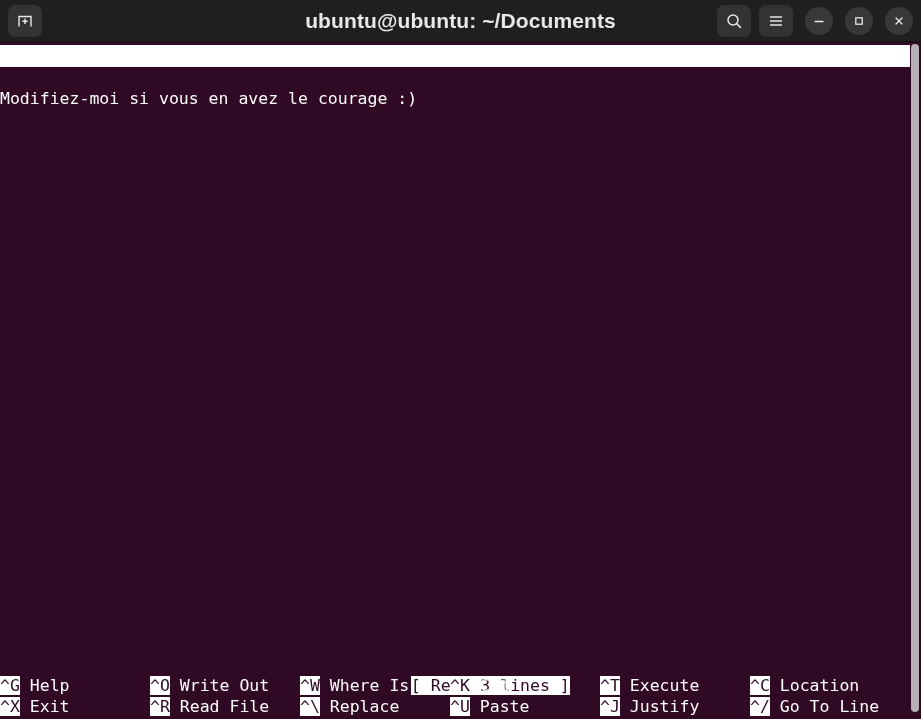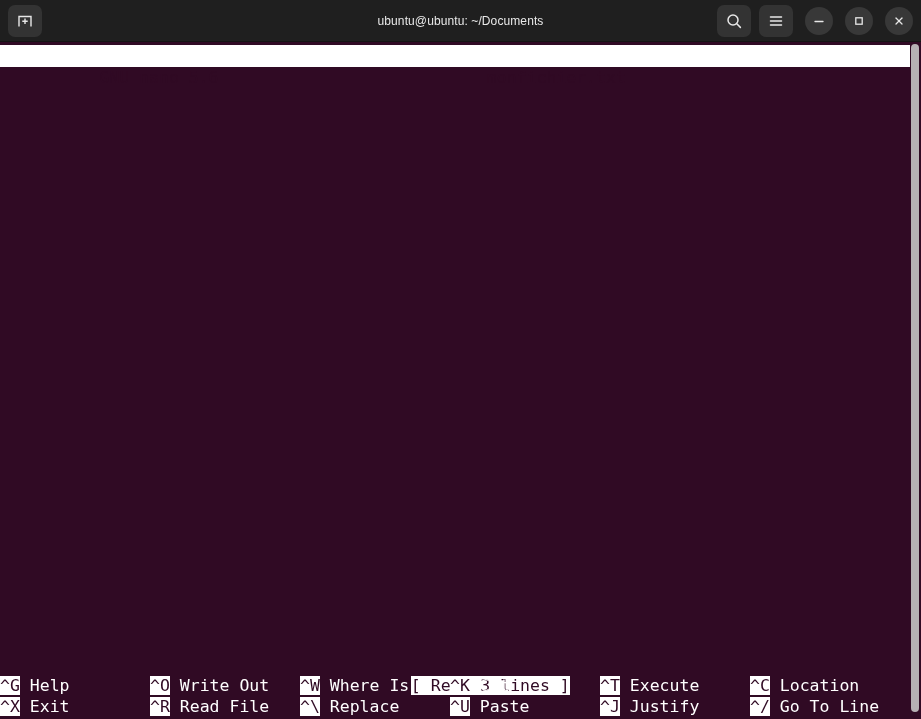--- a/index.html
+++ b/index.html
@@ -52,22 +52,22 @@
     display: flex; align-items: center; justify-content: center;
     cursor: pointer;
     margin-left: 4px;
   }
 
   .window-title {
     position: absolute;
     left: 0; right: 0;
     text-align: center;
     font-family: "Liberation Sans", sans-serif;
-    font-size: 12px;
-    font-weight: normal;
+    font-size: 21px;
+    font-weight: bold;
     color: #e8e8e8;
     pointer-events: none;
     letter-spacing: 0.1px;
   }
 
   .ico { display: block; }
 
   
   .term {
     position: relative;
@@ -215,20 +215,21 @@
   <div class="term">
 
     <div class="term-pad">
 
       <div class="nano-titlebar">
         <span>  GNU nano 5.6</span><span id="nano-gap">                           </span><span>monfichier.txt</span>
       <span>                                   </span></div>
 
       <div id="buffer">
           <div class="row">&nbsp;</div>
+          <div class="row">Modifiez-moi si vous en avez le courage :)</div>
         </div>
     </div>
 
     <div class="statusline">
       <span class="inv">[ Read 3 lines ]</span>
     </div>
 
     <div class="shortcuts">
       <div class="sc-row" id="sc-row-1"><span class="sc-item" style="left: 0px;"><span class="sc-key">^G</span><span class="sc-label"> Help</span></span><span class="sc-item" style="left: 150px;"><span class="sc-key">^O</span><span class="sc-label"> Write Out</span></span><span class="sc-item" style="left: 300px;"><span class="sc-key">^W</span><span class="sc-label"> Where Is</span></span><span class="sc-item" style="left: 450px;"><span class="sc-key">^K</span><span class="sc-label"> Cut</span></span><span class="sc-item" style="left: 600px;"><span class="sc-key">^T</span><span class="sc-label"> Execute</span></span><span class="sc-item" style="left: 750px;"><span class="sc-key">^C</span><span class="sc-label"> Location</span></span></div>
       <div class="sc-row" id="sc-row-2"><span class="sc-item" style="left: 0px;"><span class="sc-key">^X</span><span class="sc-label"> Exit</span></span><span class="sc-item" style="left: 150px;"><span class="sc-key">^R</span><span class="sc-label"> Read File</span></span><span class="sc-item" style="left: 300px;"><span class="sc-key">^\</span><span class="sc-label"> Replace</span></span><span class="sc-item" style="left: 450px;"><span class="sc-key">^U</span><span class="sc-label"> Paste</span></span><span class="sc-item" style="left: 600px;"><span class="sc-key">^J</span><span class="sc-label"> Justify</span></span><span class="sc-item" style="left: 750px;"><span class="sc-key">^/</span><span class="sc-label"> Go To Line</span></span></div>

